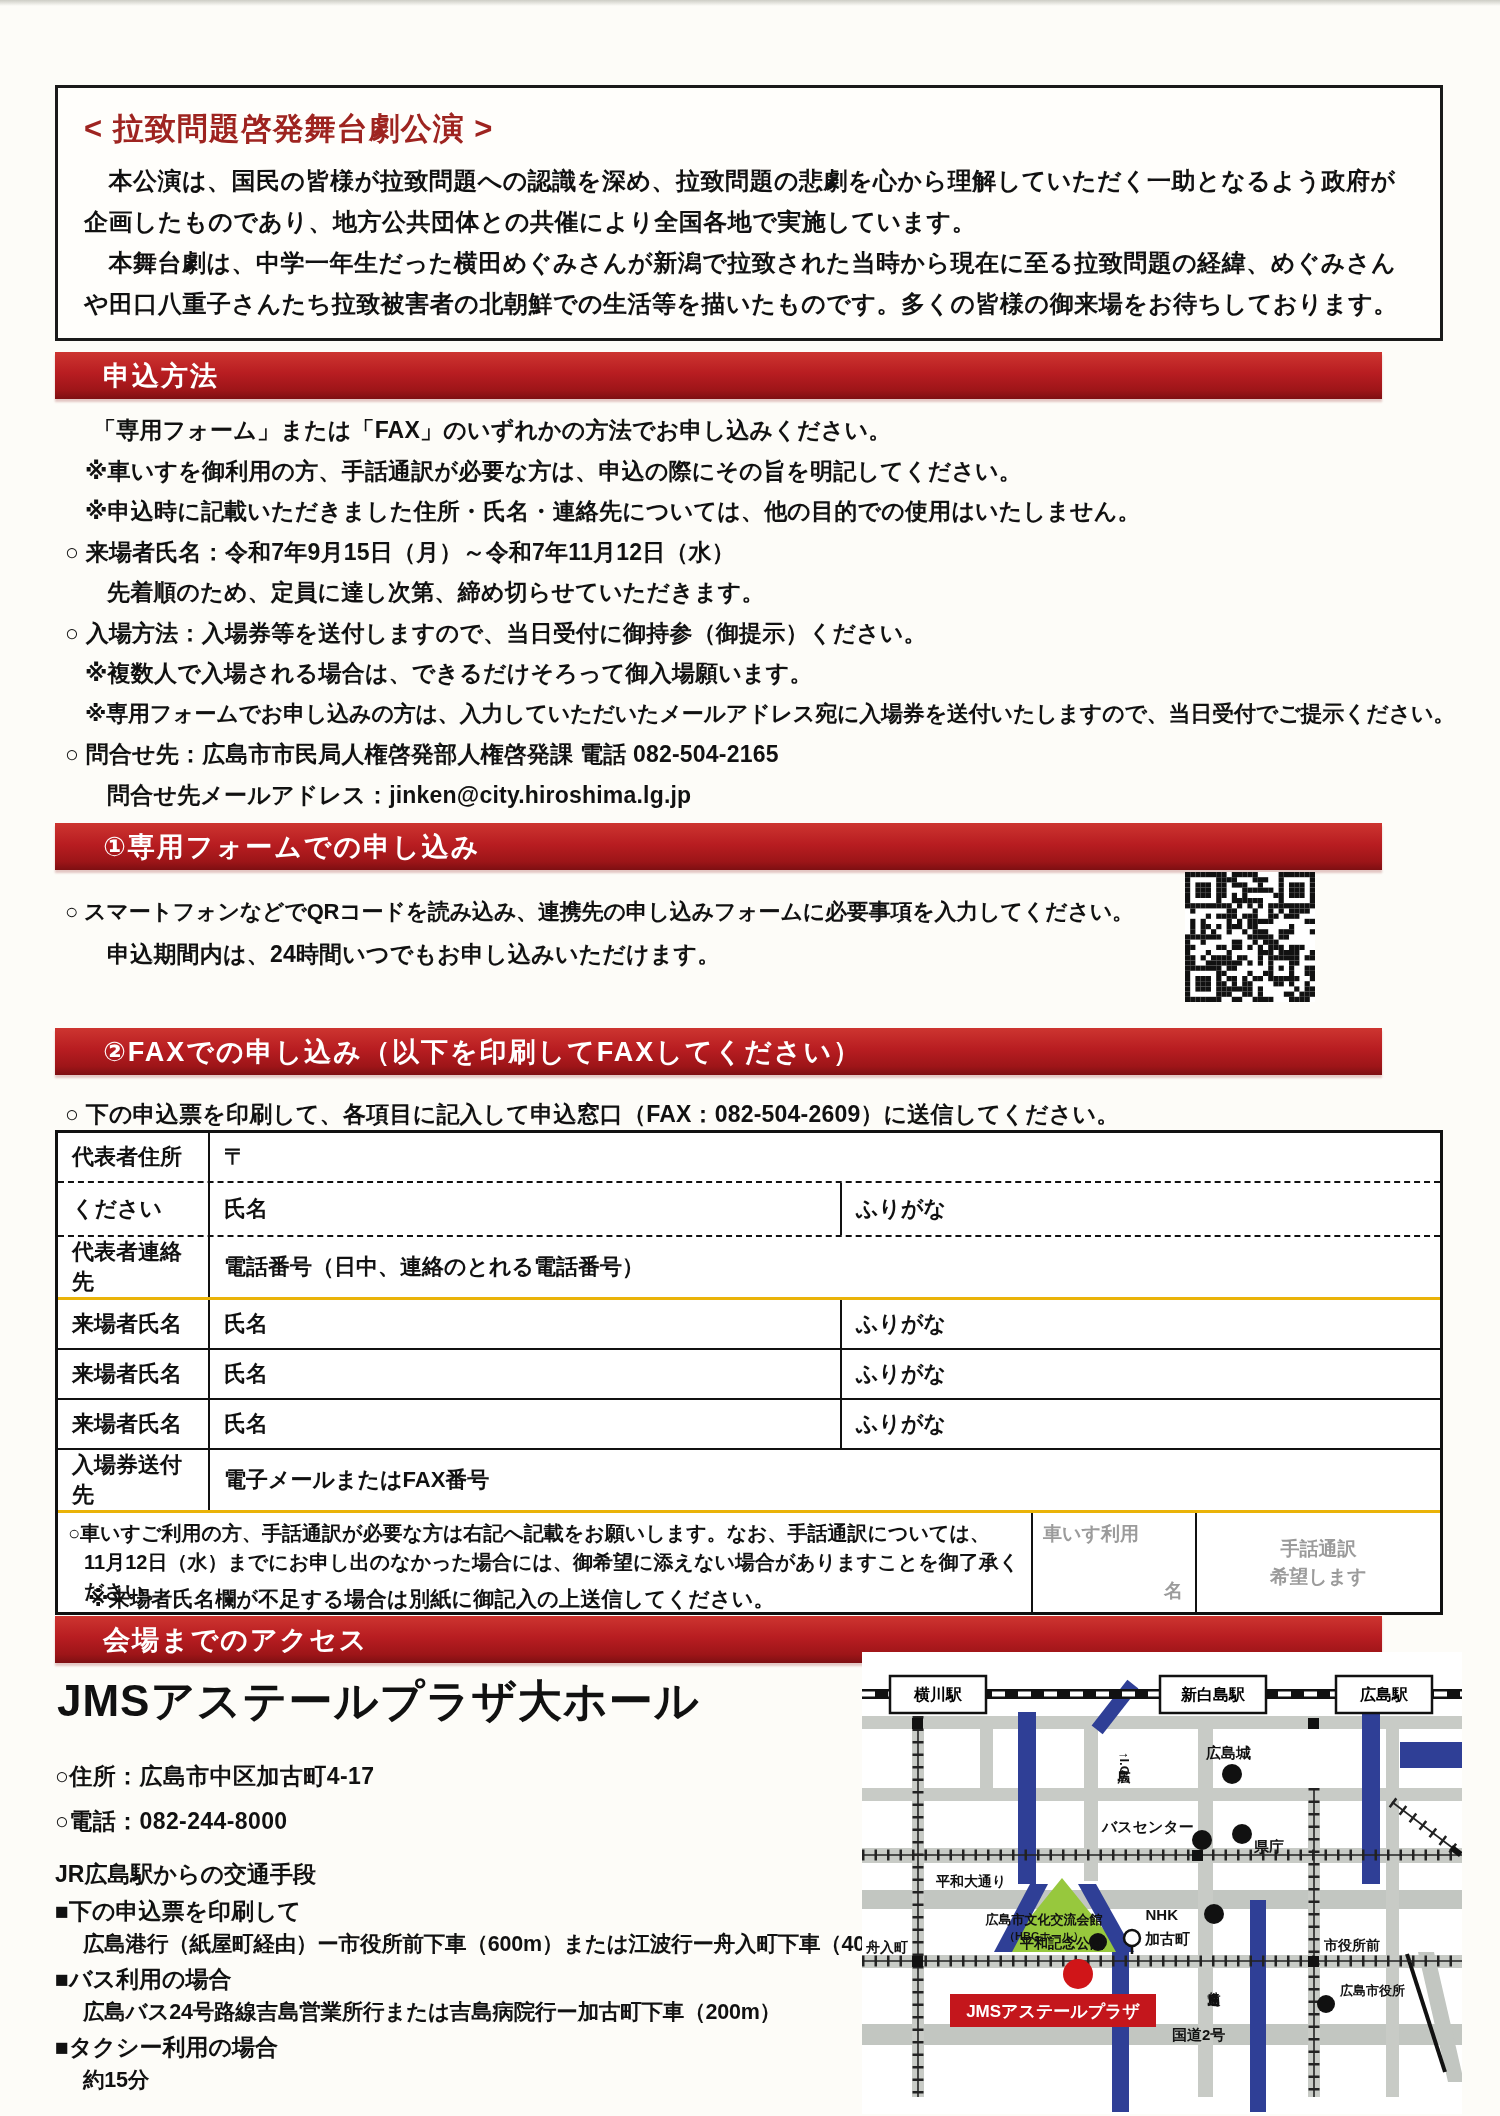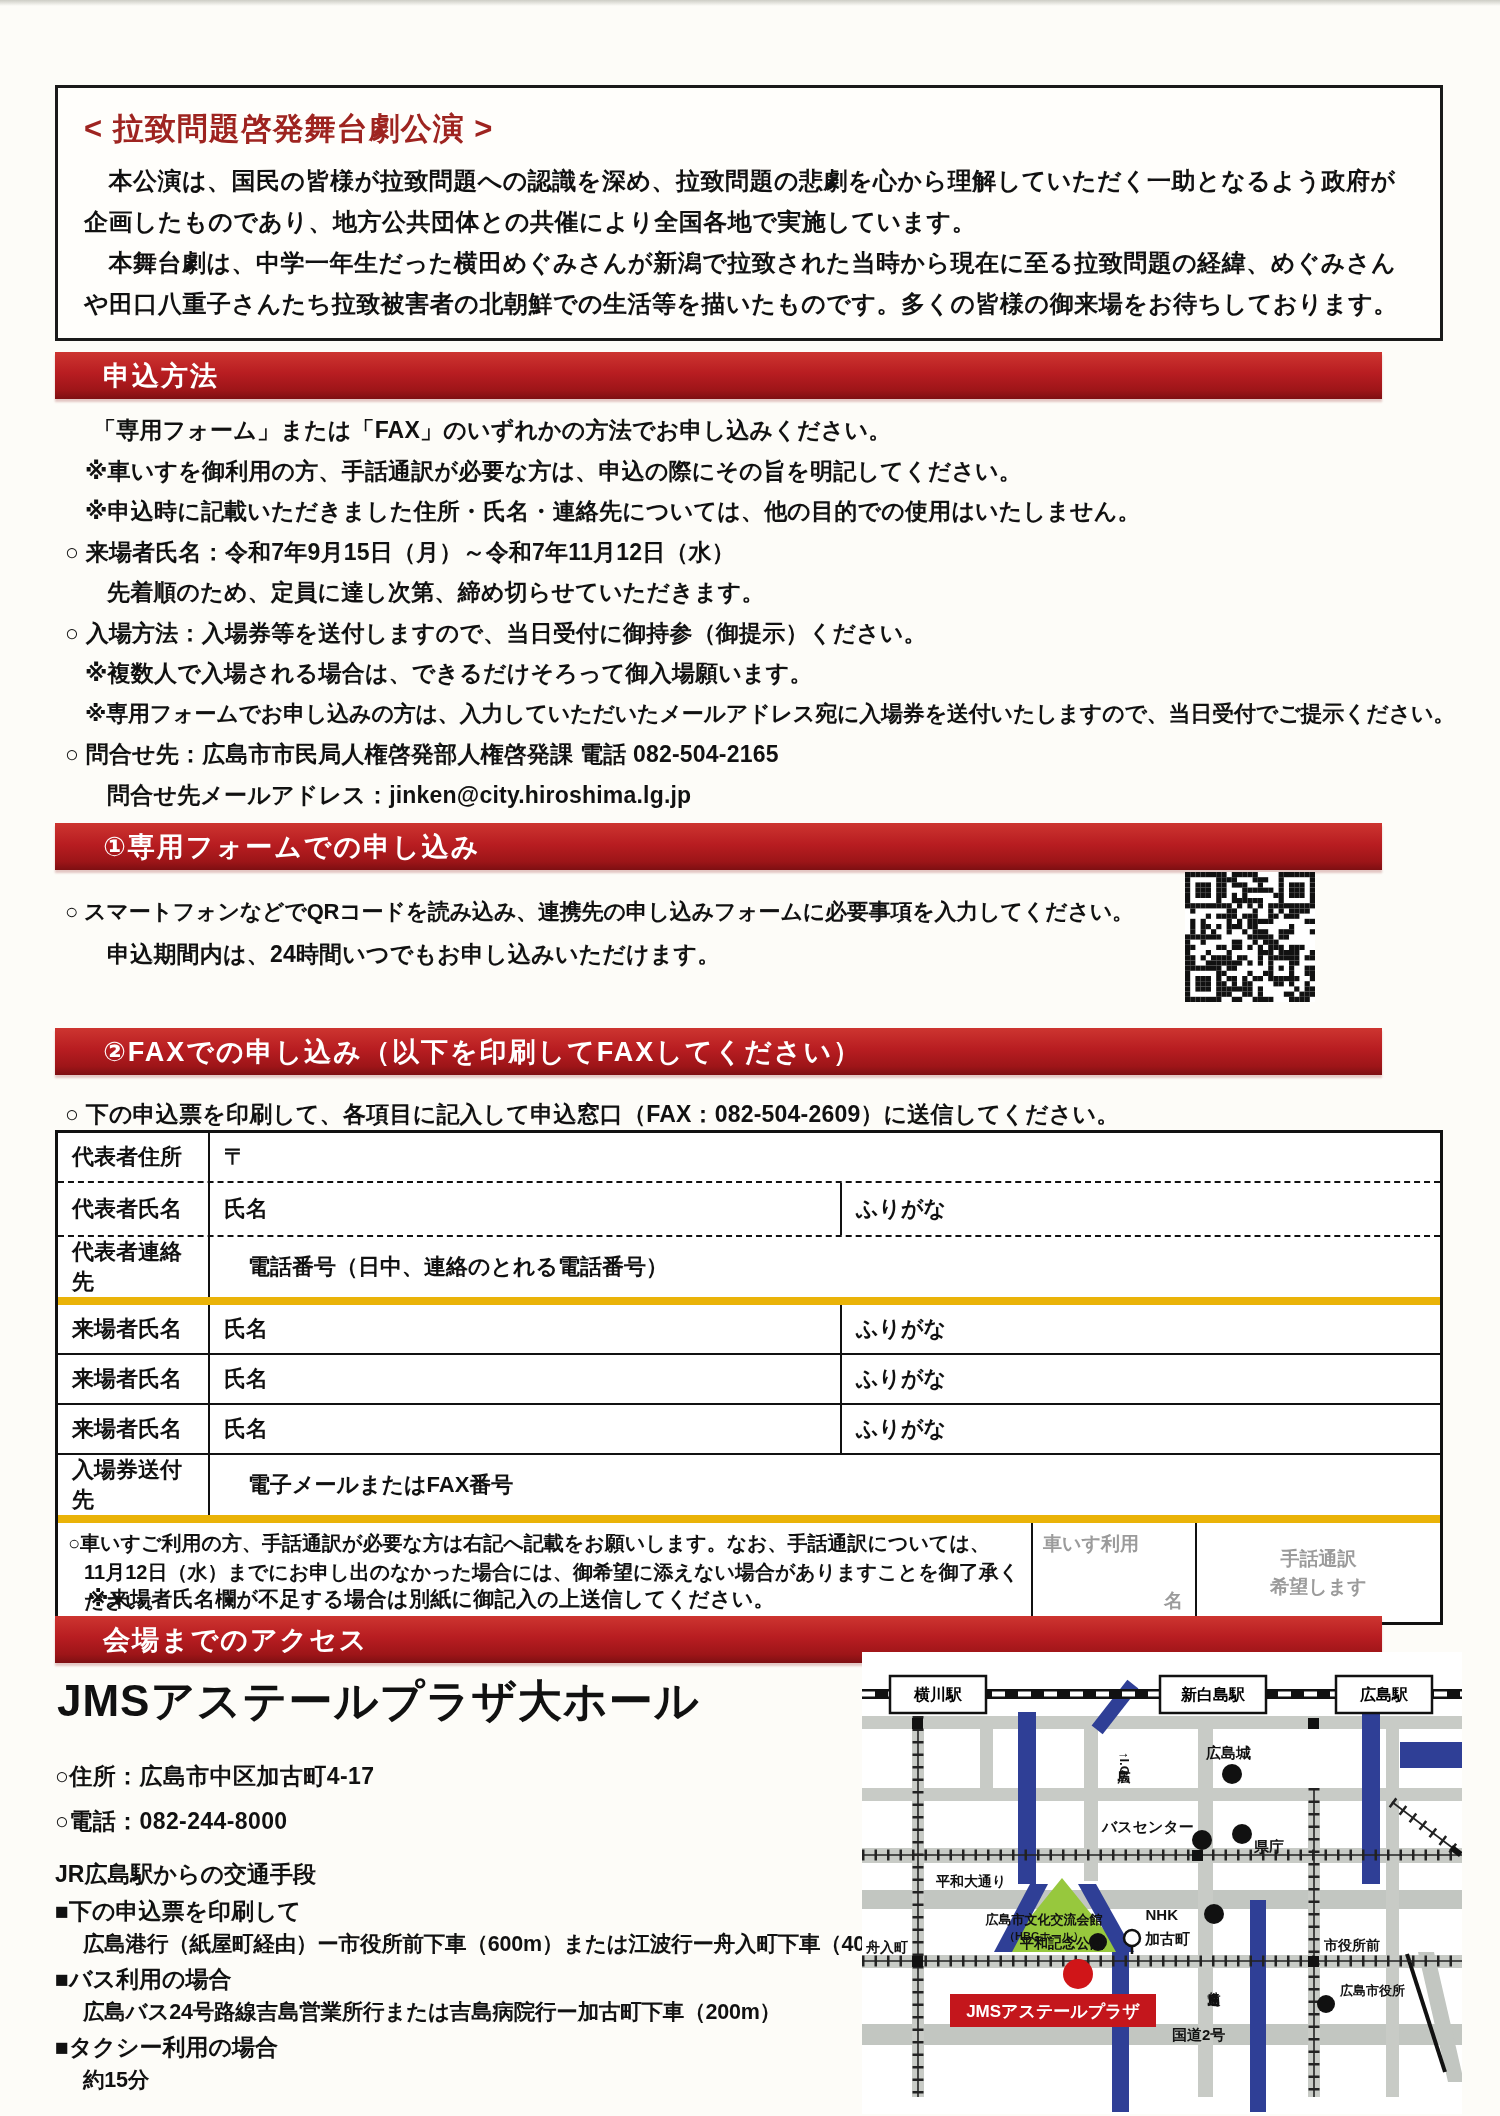--- a/index.html
+++ b/index.html
@@ -35,21 +35,21 @@
   .qr-wrap{position:absolute;left:1185px;top:872px;width:130px;height:130px;background:#fff;}
 
   
   .fax-line{position:absolute;left:55px;top:1098px;width:1390px;}
 
   
   .ftable{position:absolute;left:55px;top:1130px;width:1388px;box-sizing:border-box;
           border:3px solid #111;background:#fff;}
   .frow{display:flex;align-items:stretch;border-bottom:2px solid #111;}
   .frow.dashed{border-bottom:2px dashed #111;}
-  .frow.thick{border-bottom:8px solid #eab308;gap:24px;}
+  .frow.thick{border-bottom:3px solid #eab308;}
   .frow:last-child{border-bottom:none;}
   .fcell{display:flex;align-items:center;padding:0 14px;font-size:22px;font-weight:700;box-sizing:border-box;}
   .fl{width:152px;flex:none;border-right:2px solid #111;}
   .fv{flex:1;}
   .fv2{width:600px;flex:none;border-left:2px solid #111;}
   .h48{min-height:48px;} .h52{min-height:52px;} .h54{min-height:54px;} .h86{min-height:86px;border-radius:17px;}
   .note-cell{flex:1;display:flex;flex-direction:column;justify-content:center;
              font-size:20px;font-weight:600;line-height:29px;padding:6px 10px;}
   .note-cell .l2{padding-left:16px;}
   .gray{color:#9b9b9b;}
@@ -460,21 +460,21 @@
   <div class="fax-line">
     <div class="line ind-c">○ 下の申込票を印刷して、各項目に記入して申込窓口（FAX：082-504-2609）に送信してください。</div>
   </div>
 
   <div class="ftable">
     <div class="frow dashed h48">
       <div class="fcell fl">代表者住所</div>
       <div class="fcell fv">〒</div>
     </div>
     <div class="frow dashed h52">
-      <div class="fcell fl">代表者氏名</div>
+      <div class="fcell fl">ください</div>
       <div class="fcell fv">氏名</div>
       <div class="fcell fv2">ふりがな</div>
     </div>
     <div class="frow thick h54">
       <div class="fcell fl">代表者連絡先</div>
       <div class="fcell fv">電話番号（日中、連絡のとれる電話番号）</div>
     </div>
     <div class="frow h48">
       <div class="fcell fl">来場者氏名</div>
       <div class="fcell fv">氏名</div>

